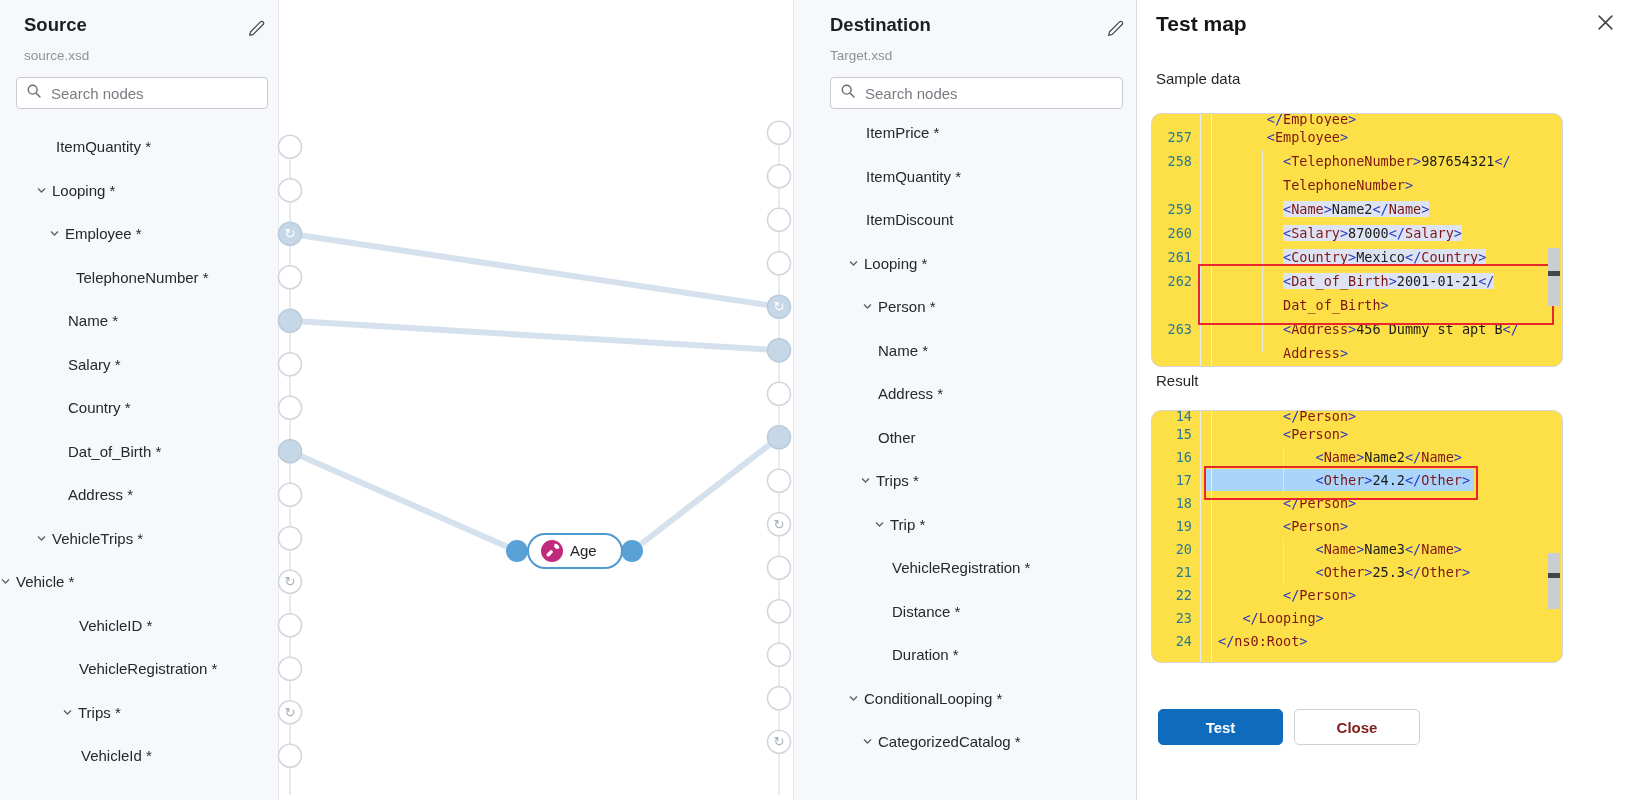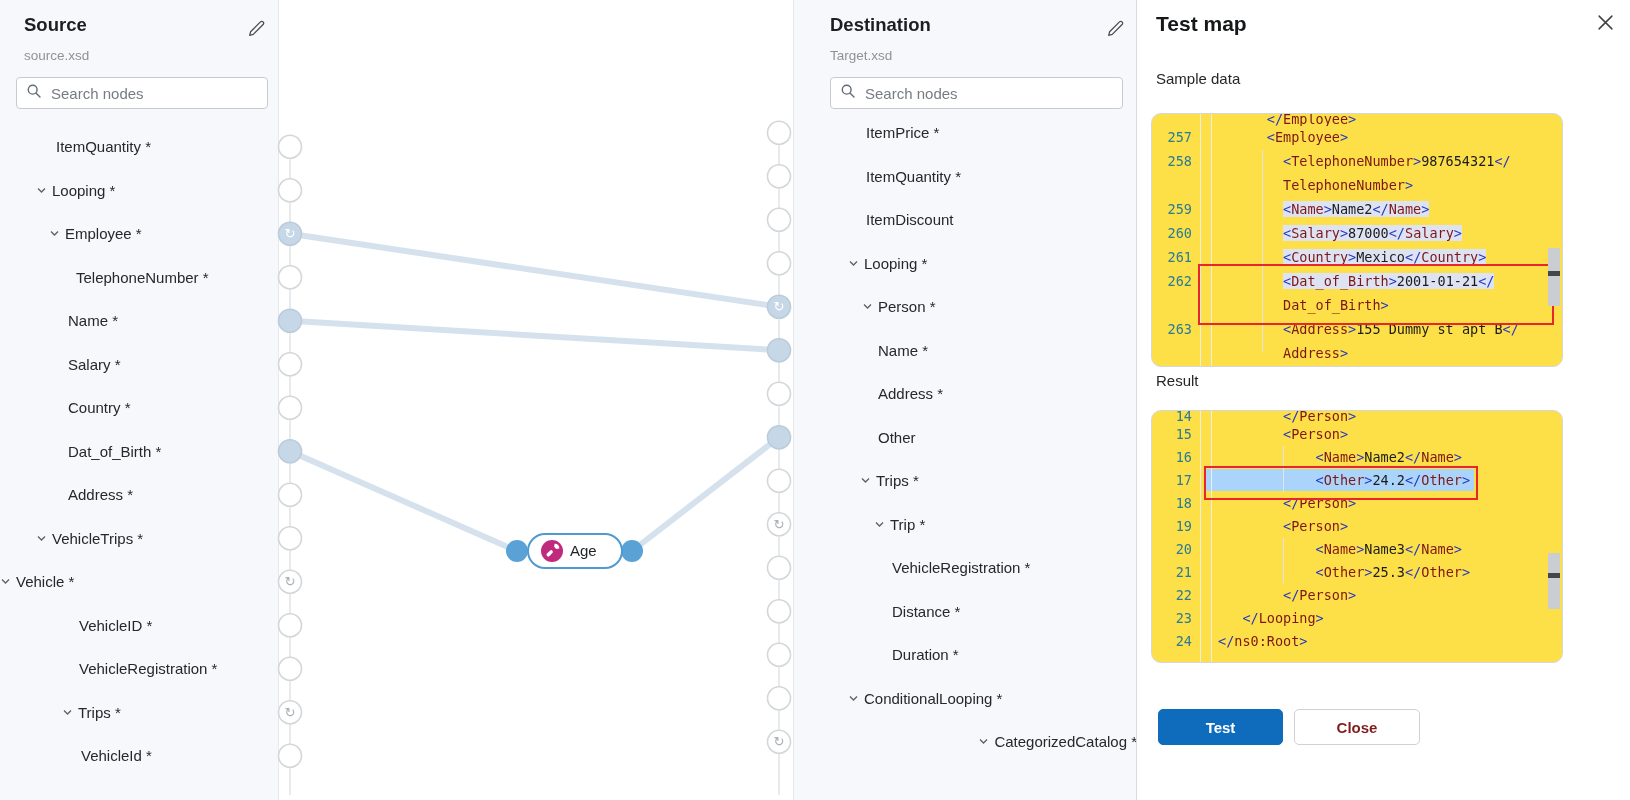--- a/index.html
+++ b/index.html
@@ -243,21 +243,21 @@
           <span>Duration *</span>
         </div>
         <div class="tnode" style="padding-left: 54px;">
           <span class="chev">
             <svg width="11" height="11" viewBox="0 0 11 11">
               <path d="M2 3.5 L5.5 7 L9 3.5" fill="none" stroke="#5c6166" stroke-width="1.3"></path>
             </svg>
           </span>
           <span>ConditionalLooping *</span>
         </div>
-        <div class="tnode" style="padding-left: 68px; justify-content: flex-end;">
+        <div class="tnode" style="padding-left: 68px;">
           <span class="chev">
             <svg width="11" height="11" viewBox="0 0 11 11">
               <path d="M2 3.5 L5.5 7 L9 3.5" fill="none" stroke="#5c6166" stroke-width="1.3"></path>
             </svg>
           </span>
           <span>CategorizedCatalog *</span>
         </div>
       </div>
   </div>
 
@@ -368,21 +368,21 @@
           <div class="crow">
             <span class="ln">262</span>
             <span class="ct"><span class="sp">        </span><span class="sel"><span class="sd">&lt;</span><span class="st">Dat_of_Birth</span><span class="sd">&gt;</span><span class="sv">2001-01-21</span><span class="sd">&lt;/</span></span></span>
           </div>
           <div class="crow">
             <span class="ln"></span>
             <span class="ct"><span class="sp">        </span><span class="st">Dat_of_Birth</span><span class="sd">&gt;</span></span>
           </div>
           <div class="crow">
             <span class="ln">263</span>
-            <span class="ct"><span class="sp">        </span><span class="sd">&lt;</span><span class="st">Address</span><span class="sd">&gt;</span><span class="sv">155 Dummy st apt B</span><span class="sd">&lt;/</span></span>
+            <span class="ct"><span class="sp">        </span><span class="sd">&lt;</span><span class="st">Address</span><span class="sd">&gt;</span><span class="sv">456 Dummy st apt B</span><span class="sd">&lt;/</span></span>
           </div>
           <div class="crow">
             <span class="ln"></span>
             <span class="ct"><span class="sp">        </span><span class="st">Address</span><span class="sd">&gt;</span></span>
           </div>
           <div class="crow">
             <span class="ln"></span>
           </div>
         </div>
       <div class="redbox" id="sample-redbox"></div>

